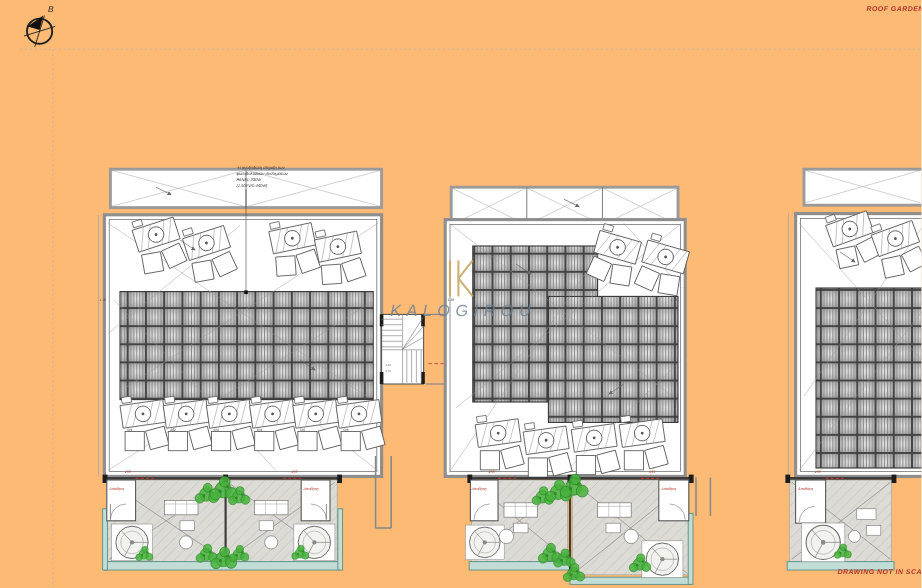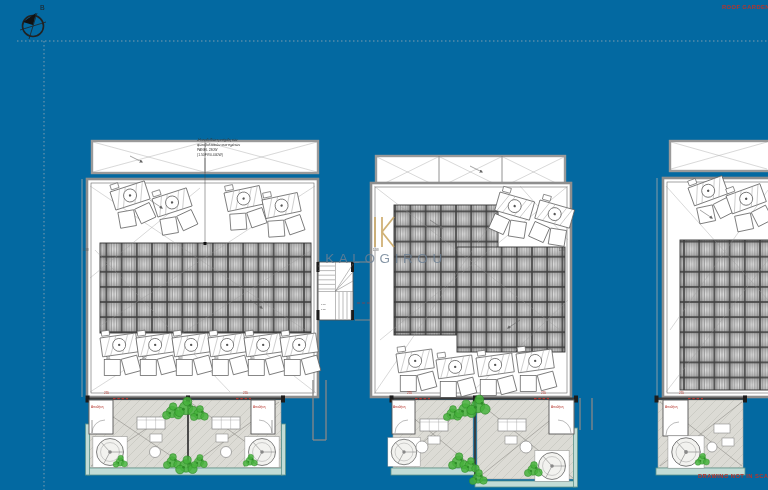--- a/index.html
+++ b/index.html
@@ -1,21 +1,21 @@
 <!DOCTYPE html>
 <html style="--accent-red: #b5342c; --gold: #c8a45e; --brand-text: #6d8094; --plant-green: #46b13c; --plant-dark: #2e8a28; --teal-stroke: #5f948c; --teal-fill: #c2dcd6; --floor: #dcdbd5;"><head>
 <meta charset="utf-8">
 <style>
   :root{
     --accent-red:#b5342c; --gold:#c8a45e; --brand-text:#6d8094;
     --plant-green:#46b13c; --plant-dark:#2e8a28;
     --teal-stroke:#5f948c; --teal-fill:#c2dcd6; --floor:#dcdbd5;
   }
   html,body{margin:0;padding:0;background:#fff;}
-  .page{width:768px;height:490px;position:relative;background:#0369a1;overflow:hidden;}
+  .page{width:768px;height:490px;position:relative;background:#fdba74;overflow:hidden;font-style:italic;}
   svg{display:block;}
   text{font-family:"Liberation Sans",sans-serif;}
   .lbl-red-big{font-size:5.8px;fill:var(--accent-red);letter-spacing:.4px;font-weight:bold;}
   .lbl-storage{font-size:3.1px;fill:var(--accent-red);}
   .lbl-tag{font-size:3px;fill:var(--accent-red);}
   .lbl-dim{font-size:2.8px;fill:#555;}
   .lbl-sdim{font-size:2.4px;fill:#555;}
   .lbl-note{font-size:3.4px;fill:#333;}
   .lbl-ac{font-size:2.6px;fill:#333;}
   .brand{font-size:13.5px;fill:var(--brand-text);letter-spacing:4.6px;opacity:.82;}

